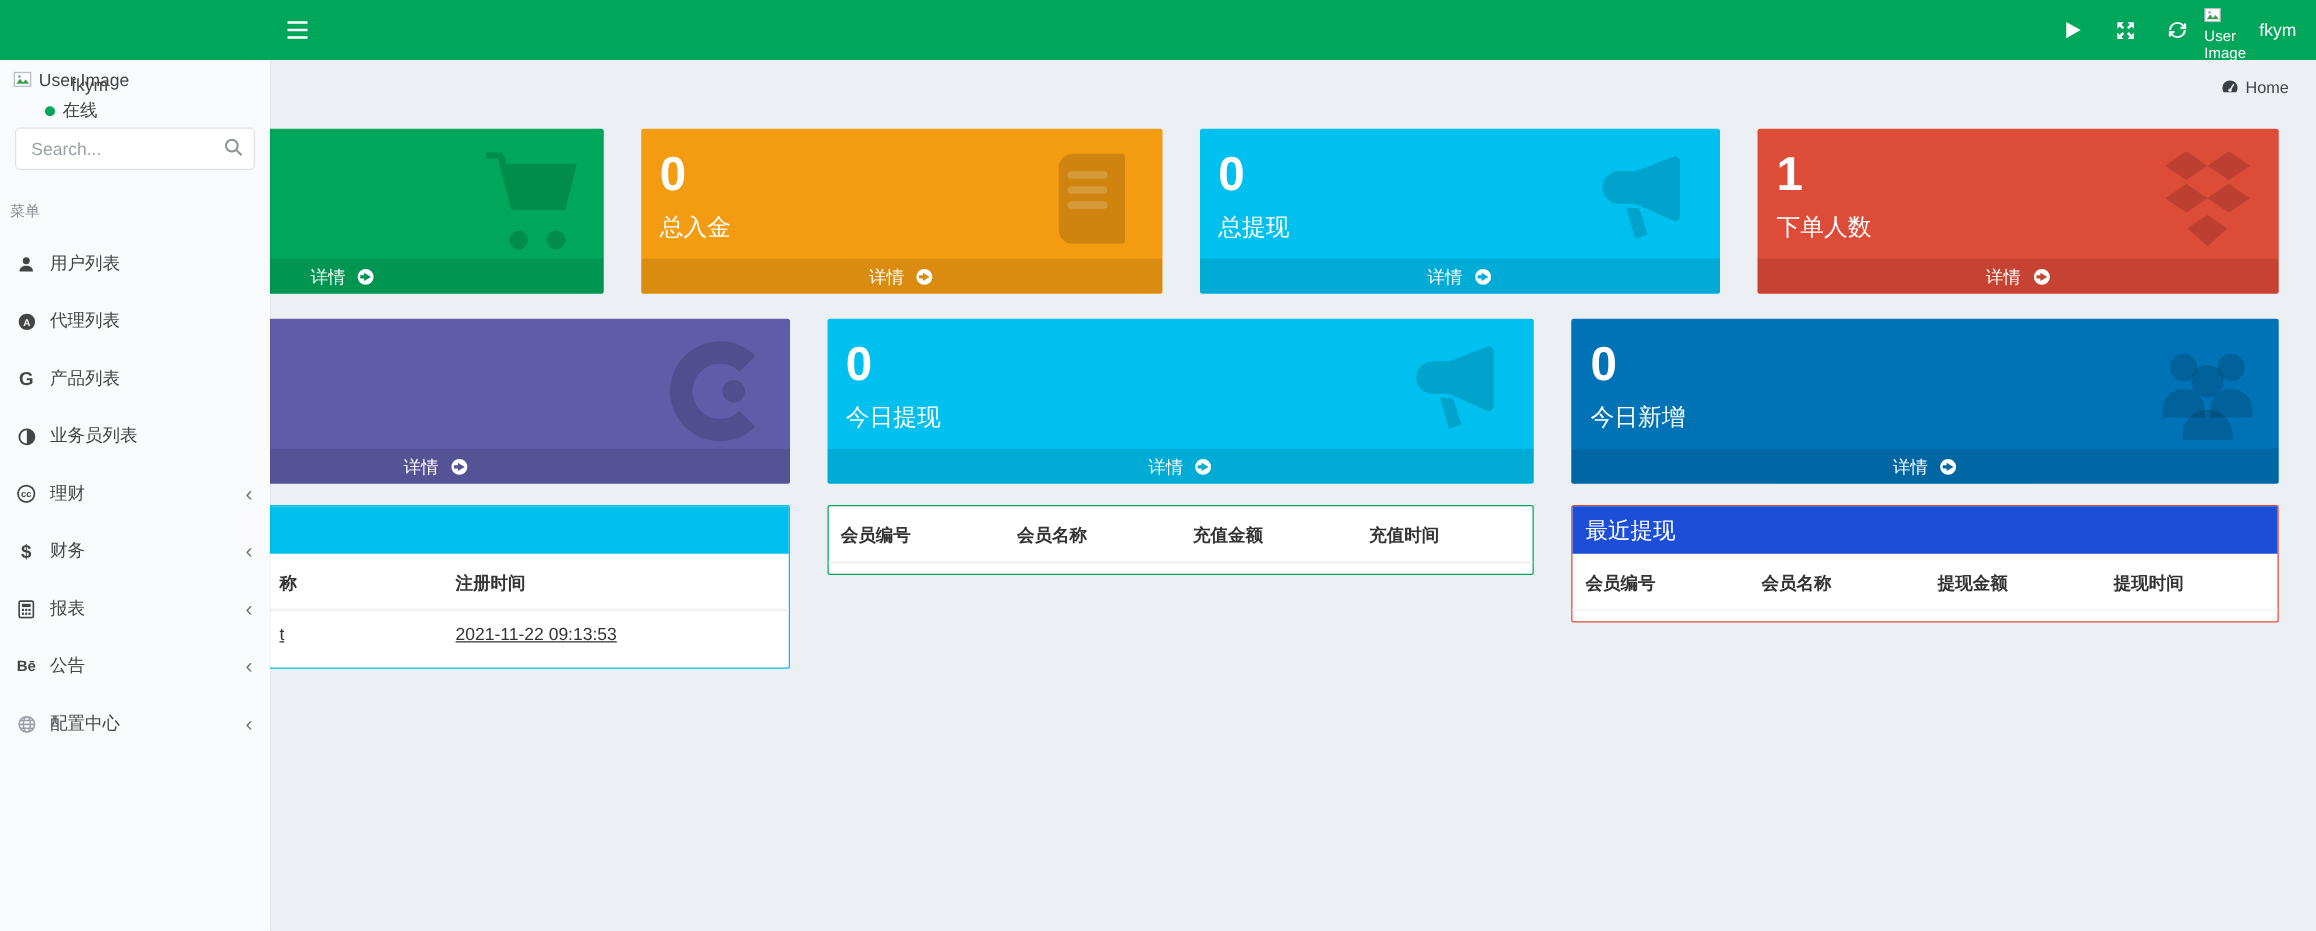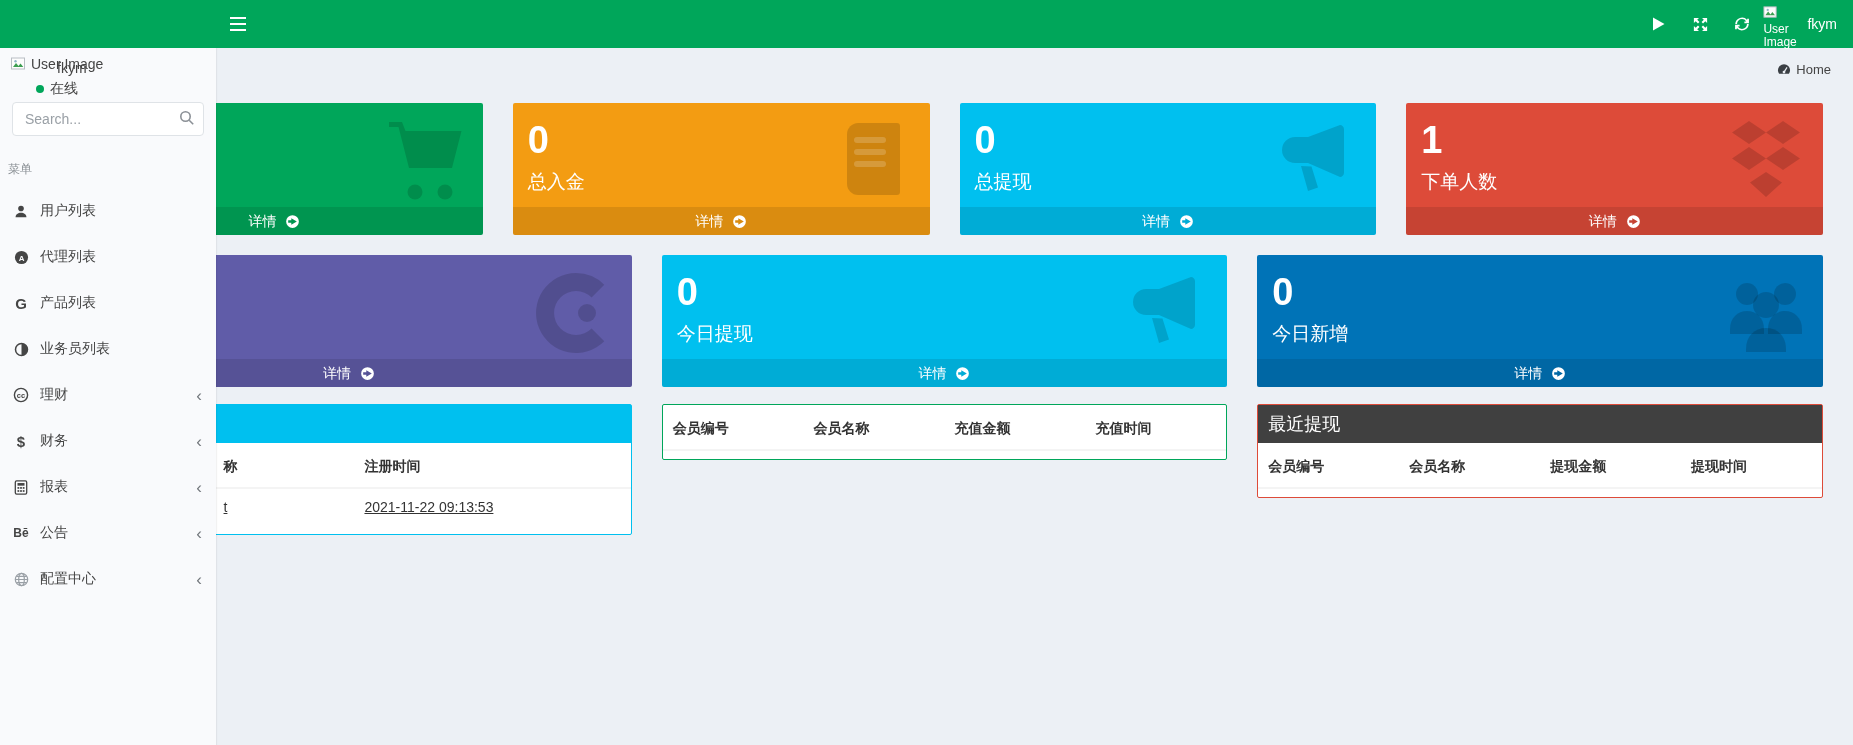--- a/index.html
+++ b/index.html
@@ -436,21 +436,21 @@
                 <th>充值金额</th>
                 <th>充值时间</th>
               </tr>
             </thead>
             <tbody></tbody>
           </table>
         </div>
       </div>
 
       <div class="box" style="border-color: rgb(221, 75, 57);">
-        <div class="box-header" style="background-color: #404040;">最近提现</div>
+        <div class="box-header" style="background-color: #1d4ed8;">最近提现</div>
         <div class="box-body">
           <table>
             <colgroup>
                 <col style="width:25%">
                 <col style="width:25%">
                 <col style="width:25%">
                 <col style="width:25%">
               </colgroup>
             <thead>
               <tr>

